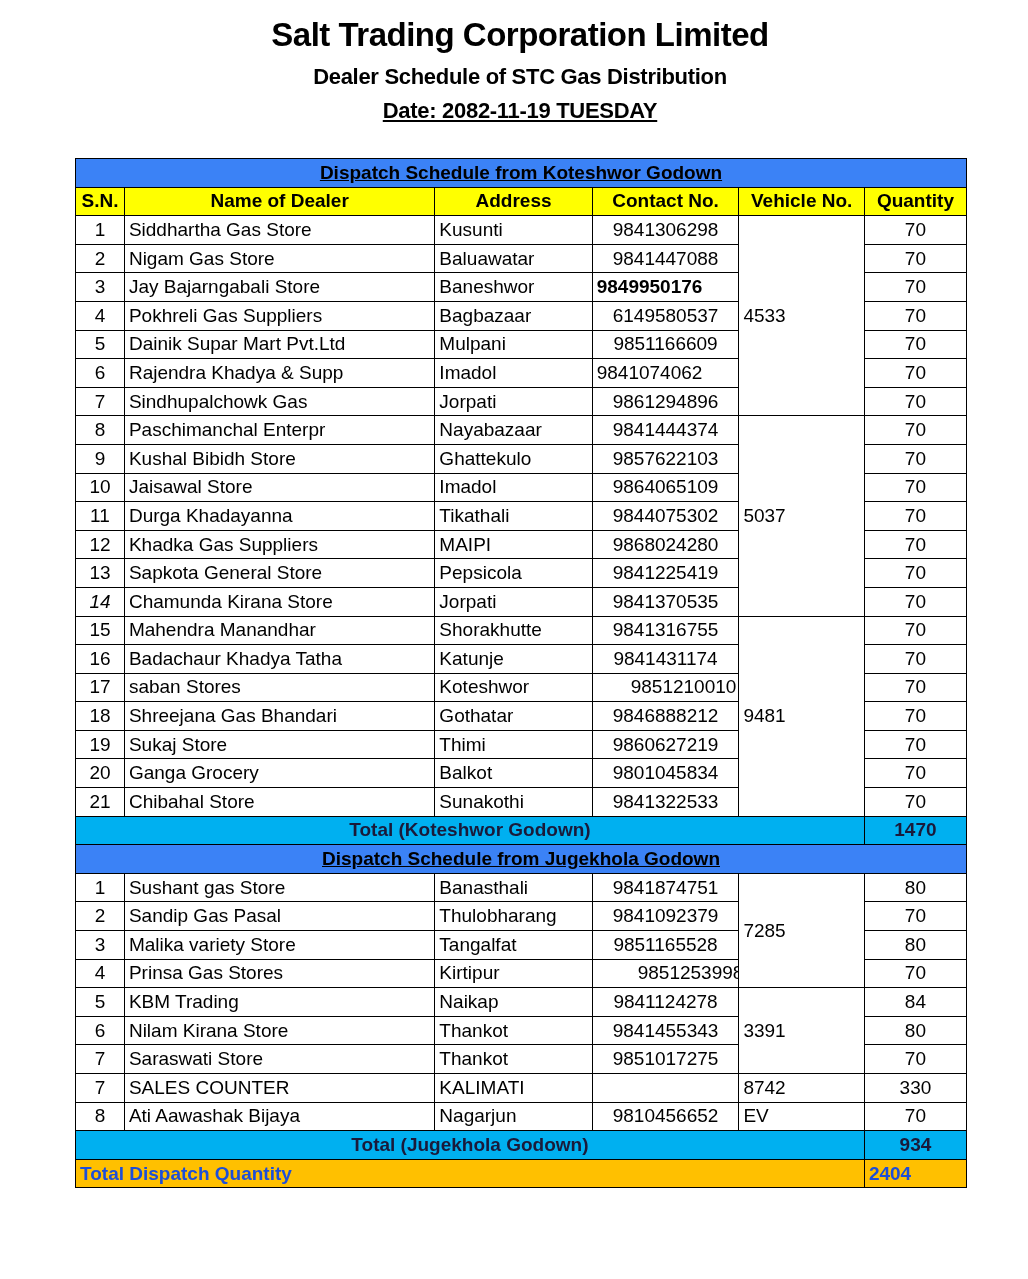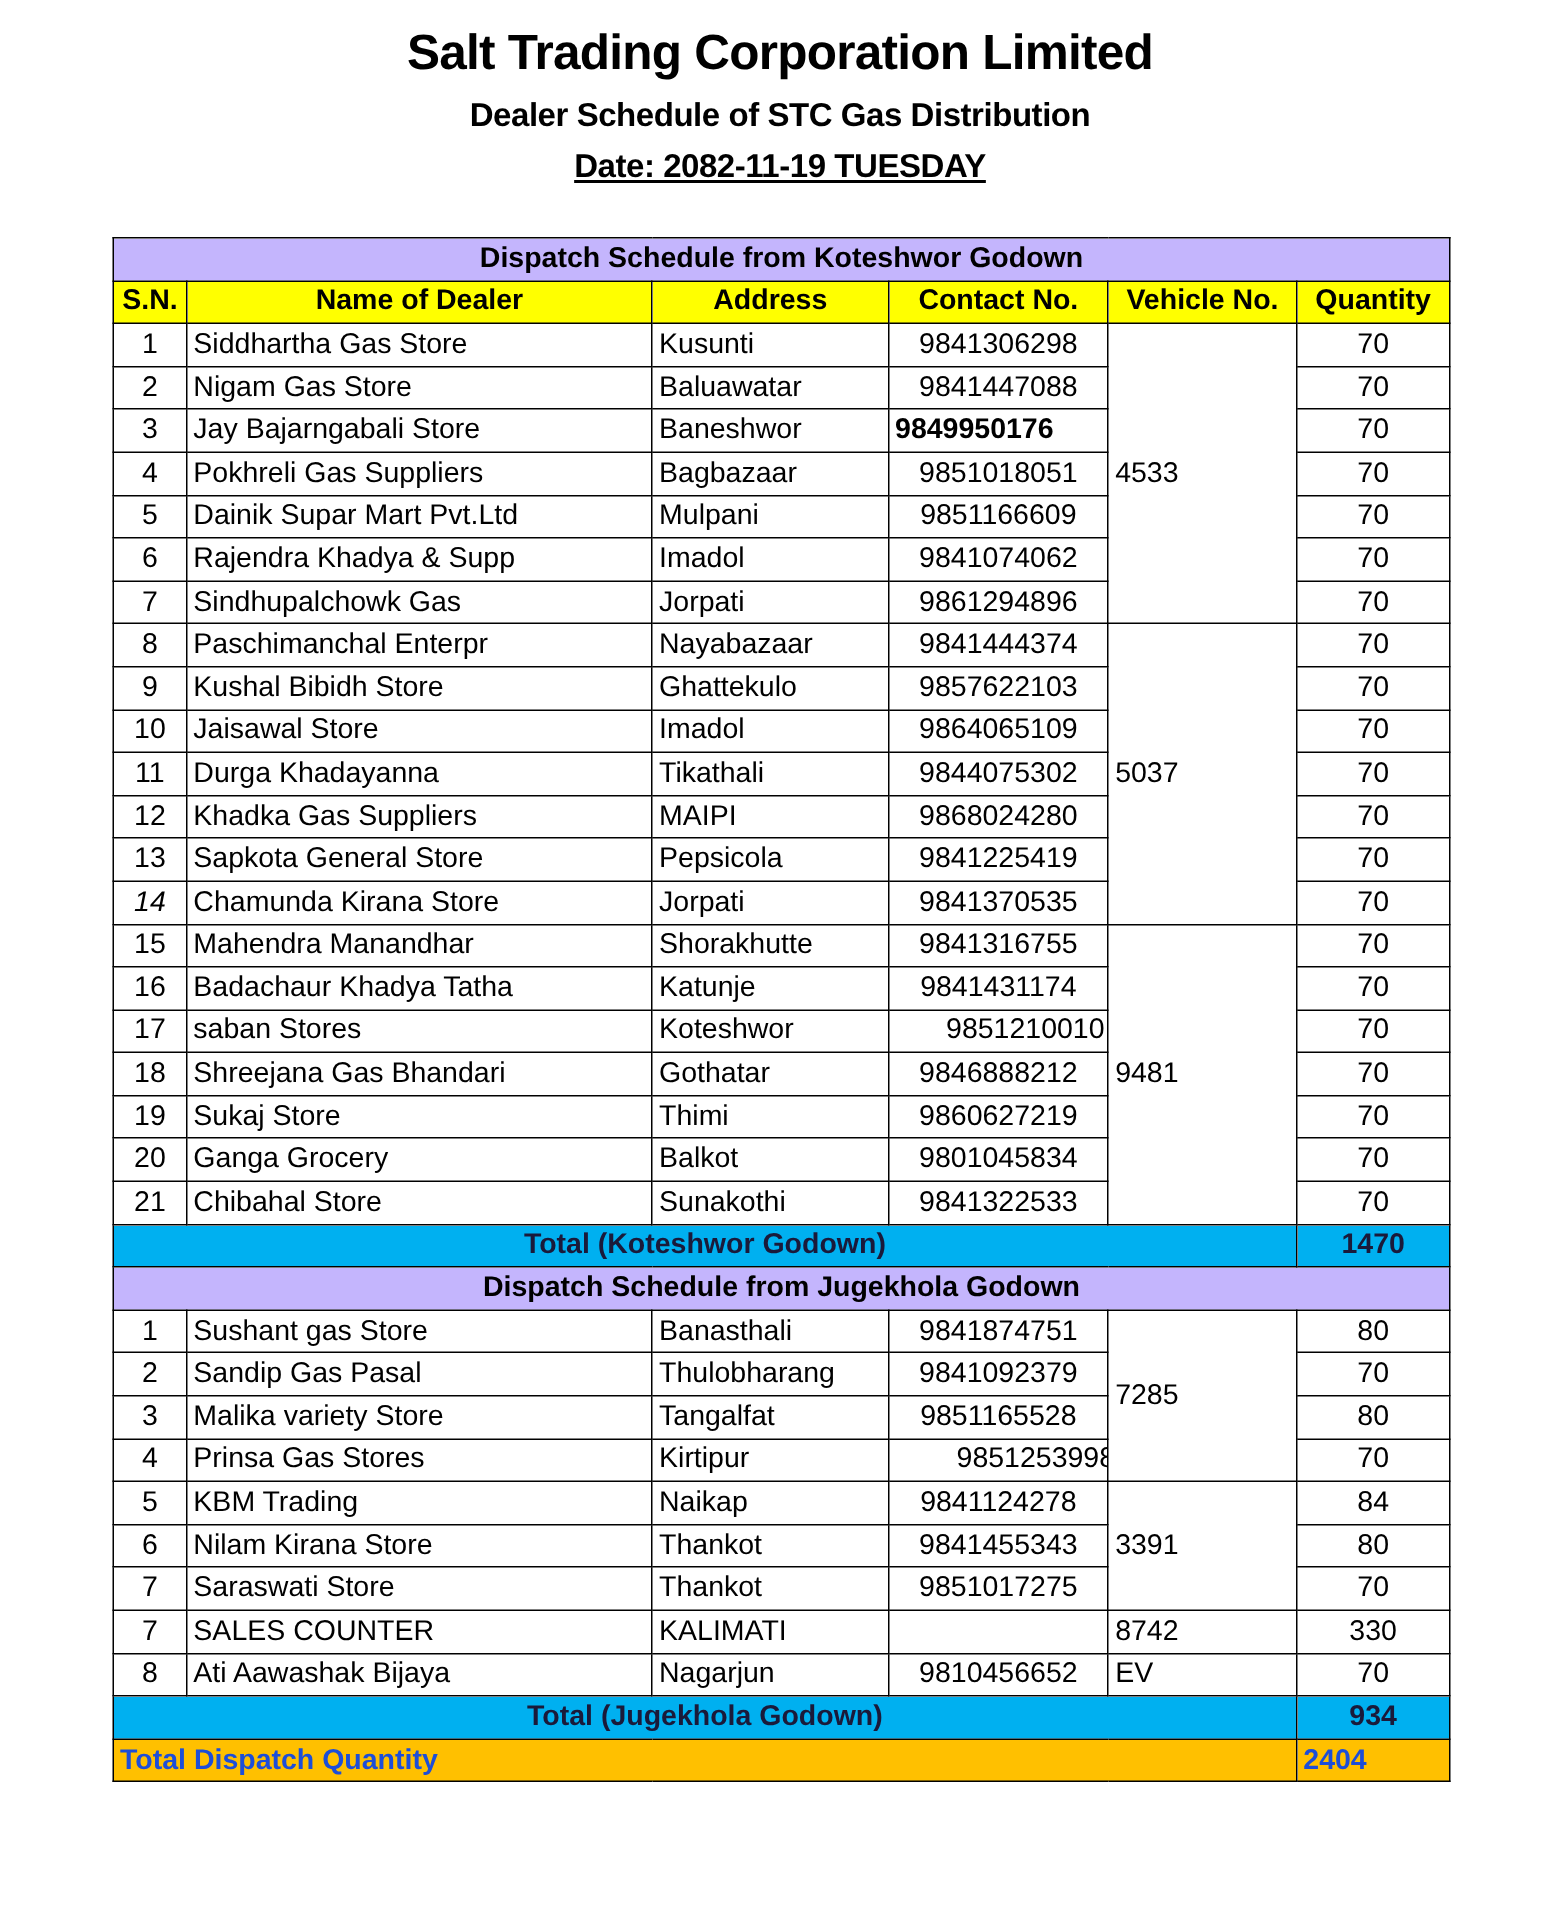--- a/index.html
+++ b/index.html
@@ -10,21 +10,21 @@
 
   table.sched { position: absolute; left: 75px; top: 158px; width: 892px; border-collapse: collapse; table-layout: fixed; font-size: 19px; }
   table.sched td, table.sched th { border: 1px solid #000; padding: 0 4px; height: 27.6px; line-height: 26px; white-space: nowrap; overflow: hidden; }
   .c-sn { width: 46px; text-align: center; }
   .c-name { width: 292px; text-align: left; }
   .c-addr { width: 148px; text-align: left; }
   .c-contact { width: 138px; text-align: center; }
   .c-veh { width: 118px; text-align: center; }
   .c-qty { width: 96px; text-align: center; }
 
-  .sec-title td { background: #c4b5fd; font-weight: bold; text-align: center; border: 2px solid #000; height: 28px; }
+  .sec-title td { background: #3b82f6; font-weight: bold; text-align: center; border: 2px solid #000; height: 28px; text-decoration: underline; }
   .hdr th { background: #ffff00; font-weight: bold; text-align: center; border: 2px solid #000; }
   .total td { background: #00b0f0; font-weight: bold; text-align: center; border: 2px solid #000; color: #1a1a3a; height: 28px; margin-left: 43px; }
   .grand td { background: #ffc000; font-weight: bold; border: 2px solid #000; color: #1d4ed8; height: 28px; }
   .group-top td { border-top: 3px solid #000; }
   td.veh { vertical-align: middle; border-left: 2px solid #000; border-right: 2px solid #000; }
   td.qty { border-right: 2px solid #000; border-left: 2px solid #000; }
   td.sn { border-left: 2px solid #000; }
 </style>
 </head>
 <body>
@@ -73,35 +73,35 @@
         <td class="sn" style="text-align: center;">3</td>
         <td>Jay Bajarngabali Store</td>
         <td>Baneshwor</td>
         <td style="text-align: left; font-weight: bold;">9849950176</td>
         <td class="qty" style="text-align: center;">70</td>
       </tr>
       <tr>
         <td class="sn" style="text-align: center;">4</td>
         <td>Pokhreli Gas Suppliers</td>
         <td>Bagbazaar</td>
-        <td style="text-align: center;">9851018051</td>
+        <td style="text-align: center;">6149580537</td>
         <td class="qty" style="text-align: center;">70</td>
       </tr>
       <tr>
         <td class="sn" style="text-align: center;">5</td>
         <td>Dainik Supar Mart Pvt.Ltd</td>
         <td>Mulpani</td>
         <td style="text-align: center;">9851166609</td>
         <td class="qty" style="text-align: center;">70</td>
       </tr>
       <tr>
         <td class="sn" style="text-align: center;">6</td>
         <td>Rajendra Khadya &amp; Supp</td>
         <td>Imadol</td>
-        <td style="text-align: center; margin-left: 24px;">9841074062</td>
+        <td style=" margin-left: 24px;">9841074062</td>
         <td class="qty" style="text-align: center;">70</td>
       </tr>
       <tr>
         <td class="sn" style="text-align: center;">7</td>
         <td>Sindhupalchowk Gas</td>
         <td>Jorpati</td>
         <td style="text-align: center;">9861294896</td>
         <td class="qty" style="text-align: center;">70</td>
       </tr>
       <tr class="group-top">

